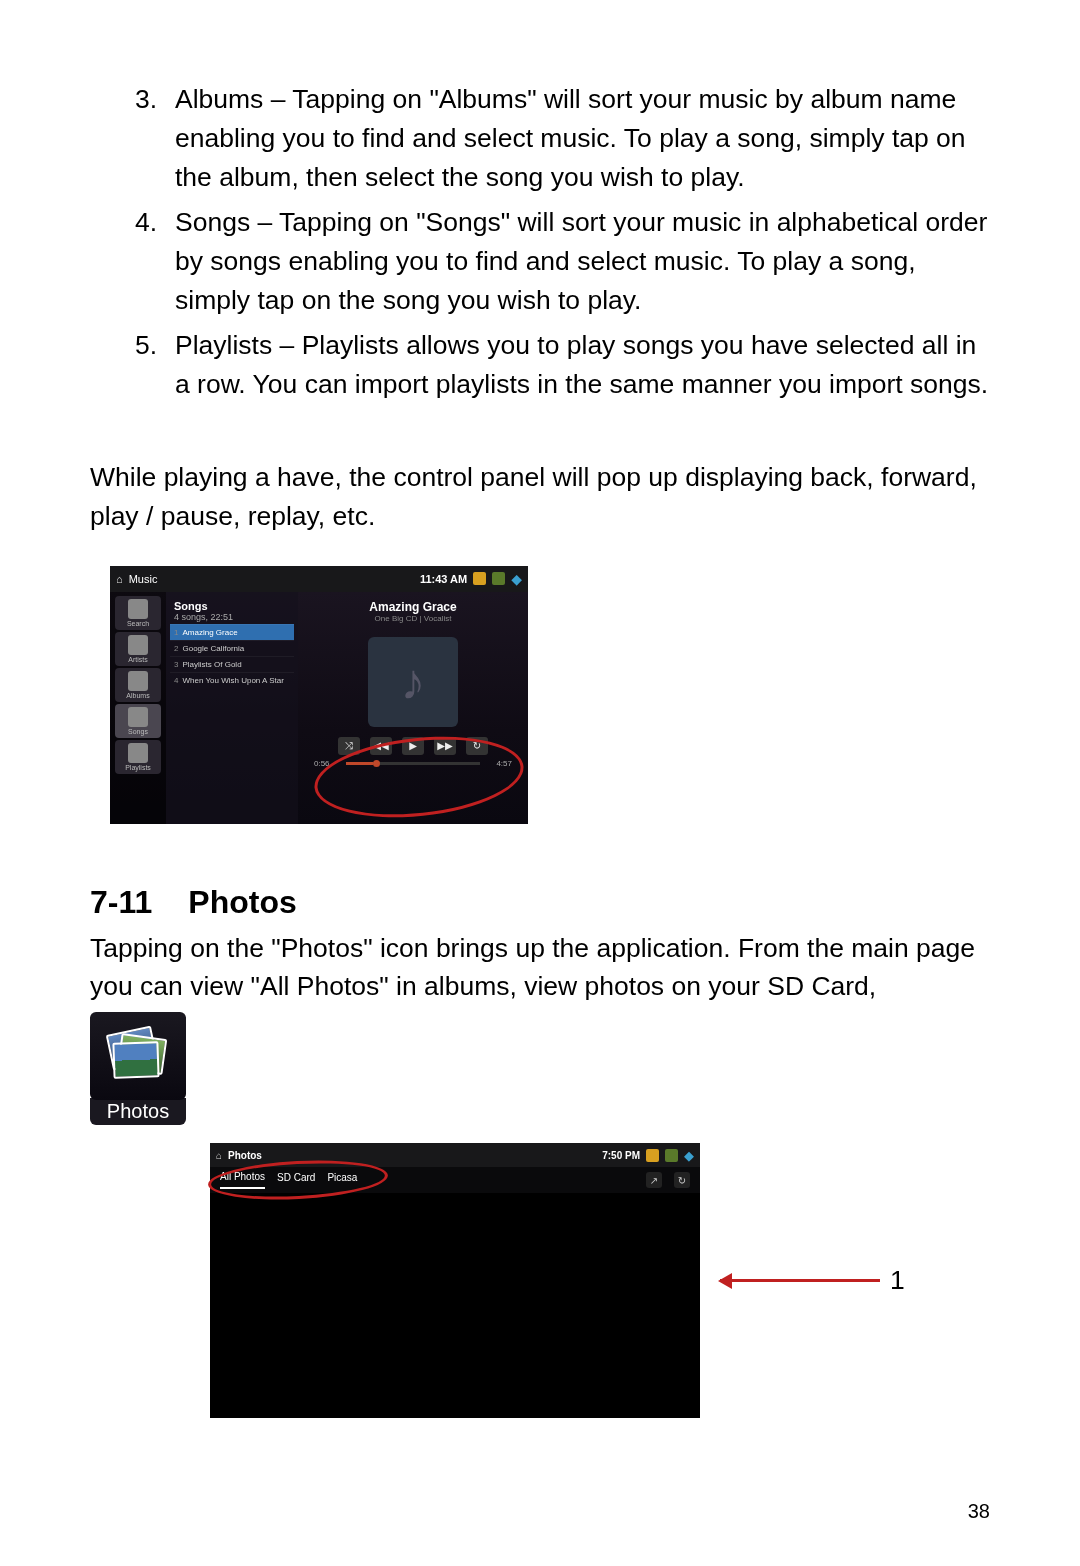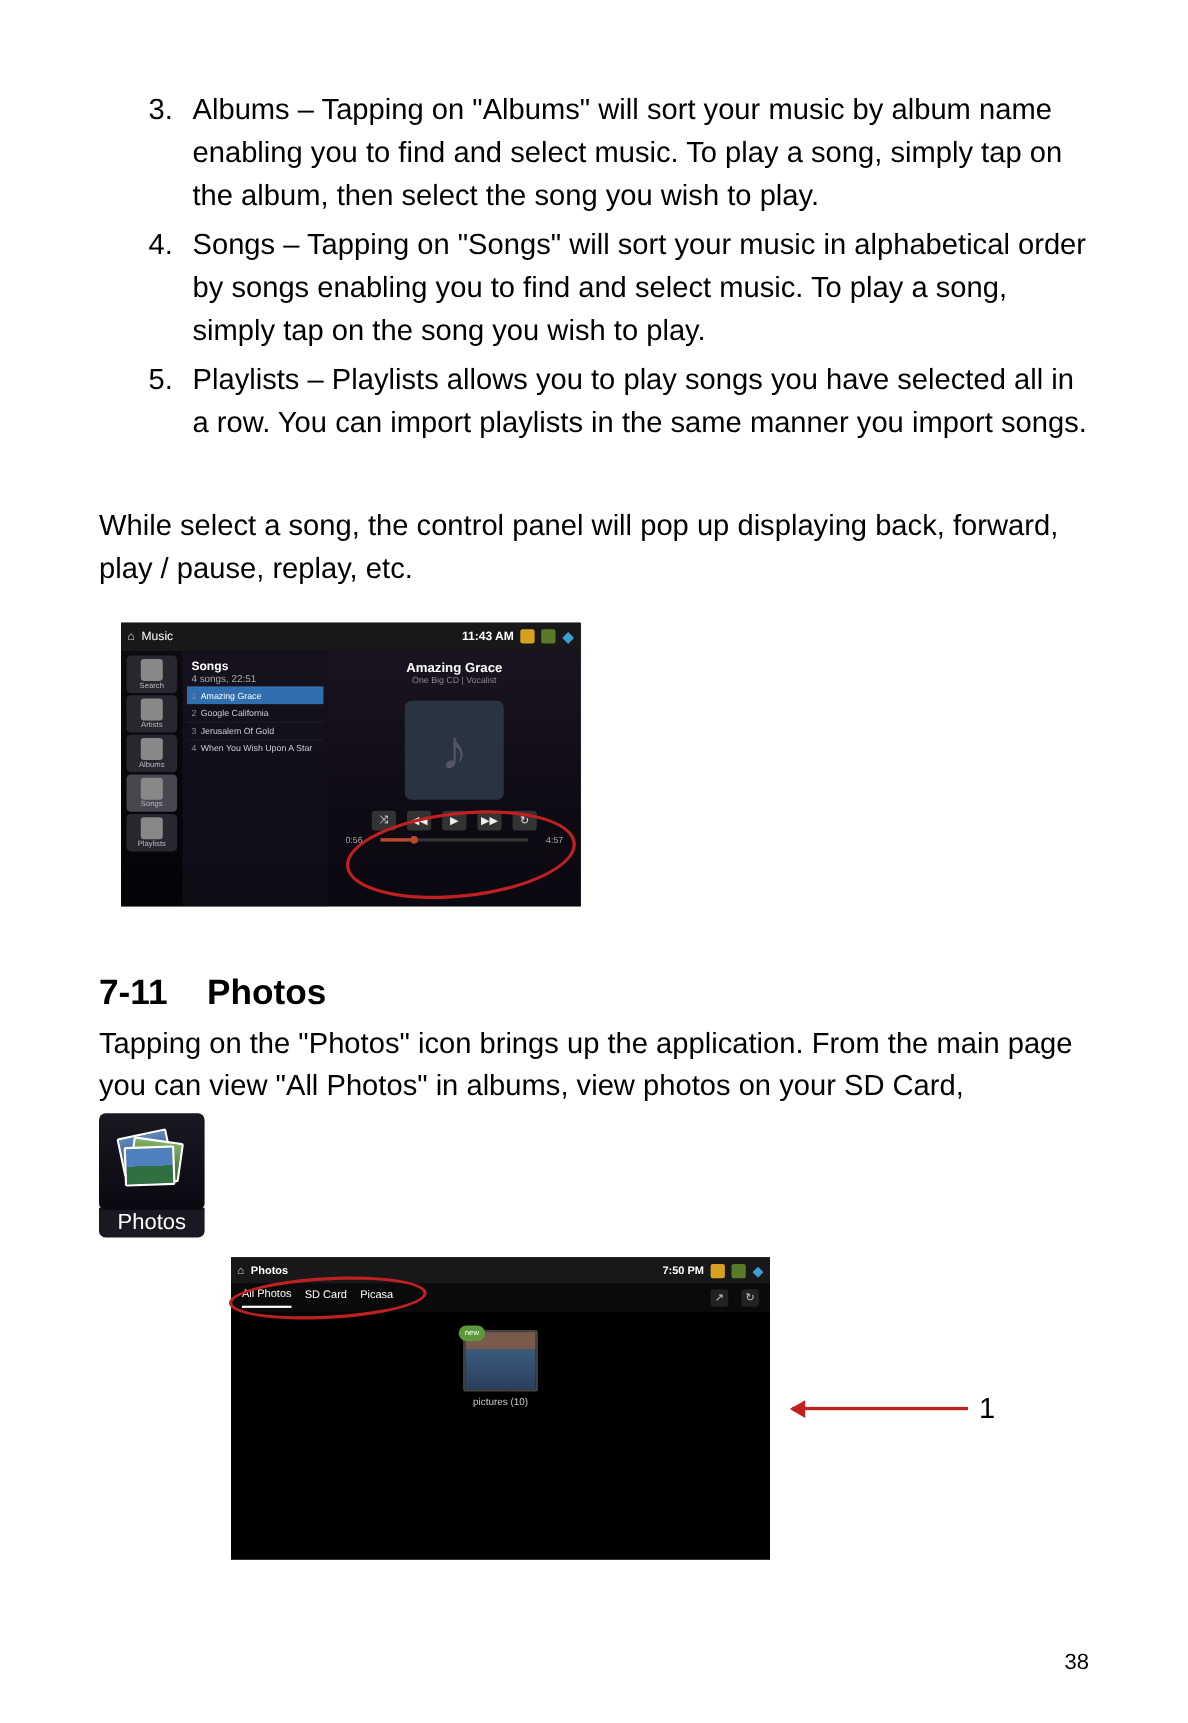--- a/index.html
+++ b/index.html
@@ -231,21 +231,21 @@
   <div class="ol-item">
     <div class="ol-num">4.</div>
     <div class="ol-body">Songs – Tapping on "Songs" will sort your music in alphabetical order by songs enabling you to find and select music.    To play a song, simply tap on the song you wish to play.</div>
   </div>
   <div class="ol-item">
     <div class="ol-num">5.</div>
     <div class="ol-body">Playlists – Playlists allows you to play songs you have selected all in a row.    You can import playlists in the same manner you import songs.</div>
   </div>
 </div>
 
-<p class="para">While select a song, the control panel will pop up displaying back, forward, play / pause, replay, etc.</p>
+<p class="para">While playing a have, the control panel will pop up displaying back, forward, play / pause, replay, etc.</p>
 
 <div class="music-shot">
   <div class="ms-status">
     <span>⌂</span>
     <span class="title">Music</span>
     <span class="spacer"></span>
     <span class="time">11:43 AM</span>
     <span class="dot y"></span>
     <span class="dot g"></span>
     <span class="wifi">◆</span>
@@ -270,21 +270,21 @@
         </div>
       <div class="ms-side-item">
           <div class="ic"></div>
           <div class="lbl">Playlists</div>
         </div>
     </div>
     <div class="ms-list">
       <div class="ms-list-head"><span class="t">Songs</span><span>4 songs, 22:51</span></div>
       <div class="ms-row sel"><span class="n">1</span><span>Amazing Grace</span></div>
       <div class="ms-row"><span class="n">2</span><span>Google California</span></div>
-      <div class="ms-row"><span class="n">3</span><span>Jerusalem Of Gold</span></div>
+      <div class="ms-row"><span class="n">3</span><span>Playlists Of Gold</span></div>
       <div class="ms-row"><span class="n">4</span><span>When You Wish Upon A Star</span></div>
     </div>
     <div class="ms-np">
       <div class="ms-np-title">Amazing Grace</div>
       <div class="ms-np-sub">One Big CD | Vocalist</div>
       <div class="ms-art"></div>
       <div class="ms-ctrl">
         <div class="ms-btn">⤨</div>
         <div class="ms-btn">◀◀</div>
         <div class="ms-btn">▶</div>
@@ -332,28 +332,20 @@
         <span class="wifi">◆</span>
       </div>
       <div class="gs-tabs">
         <span class="tab sel">All Photos</span>
         <span class="tab">SD Card</span>
         <span class="tab">Picasa</span>
         <span class="spacer"></span>
         <span class="ic">↗</span>
         <span class="ic">↻</span>
       </div>
-      <div class="gs-body">
-        <div class="gs-album">
-          <div class="gs-thumb">
-            <div class="gs-badge">new</div>
-          </div>
-          <div class="gs-alabel">pictures (10)</div>
-        </div>
-      </div>
       <div class="gs-circle"></div>
     </div>
     <div class="leader">
       <div class="leader-line"></div>
       <span class="leader-num">1</span>
     </div>
   </div>
 </div>
 
 <div class="page-num">38</div>

